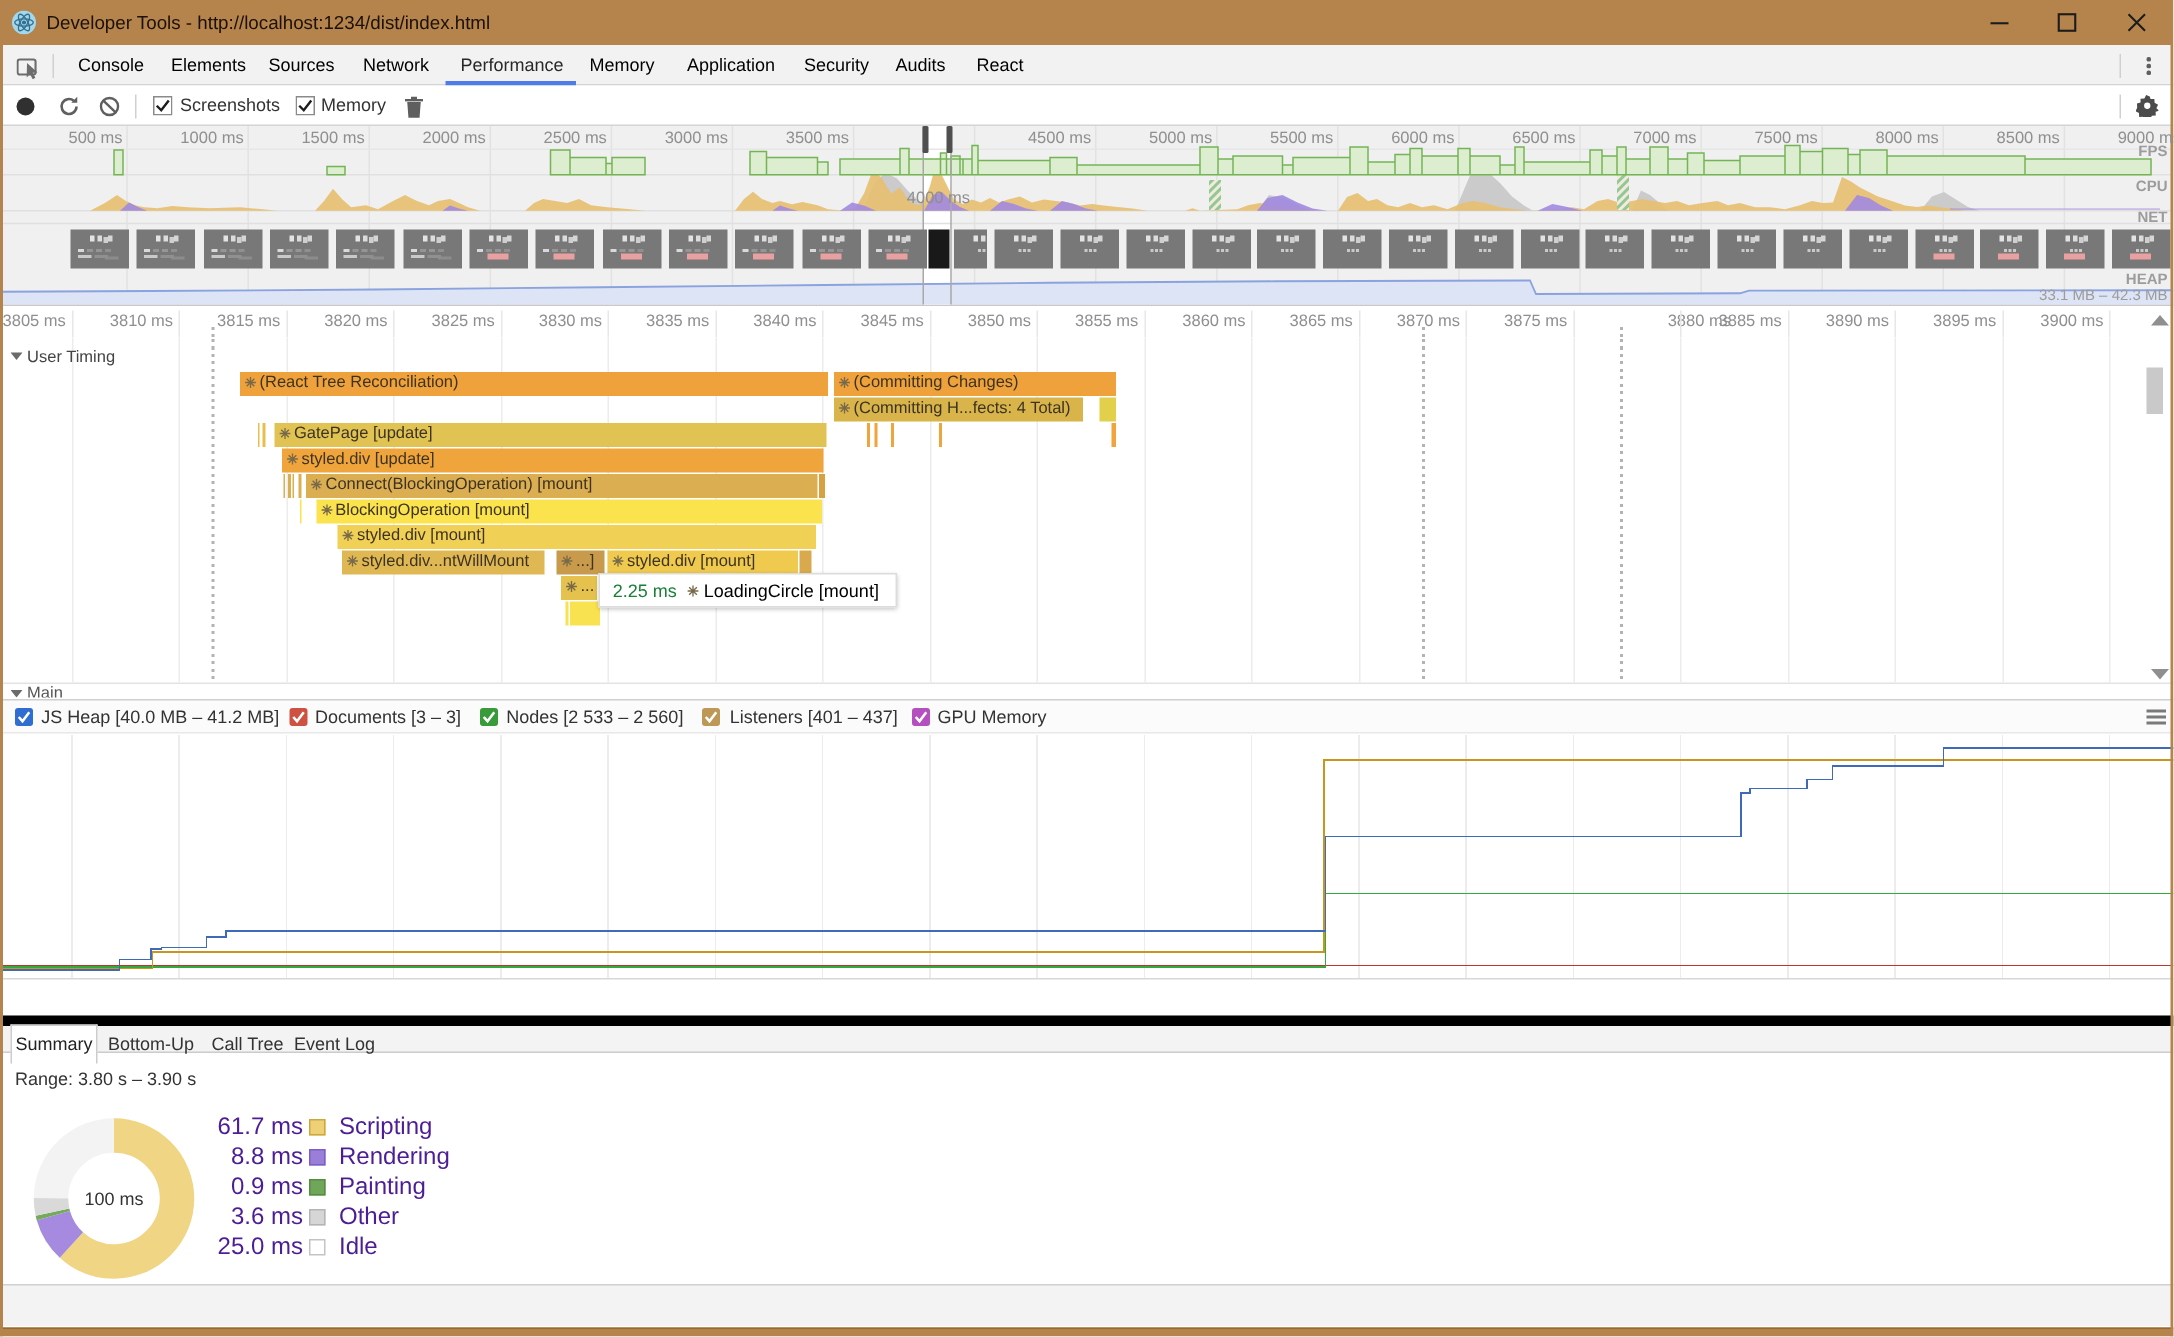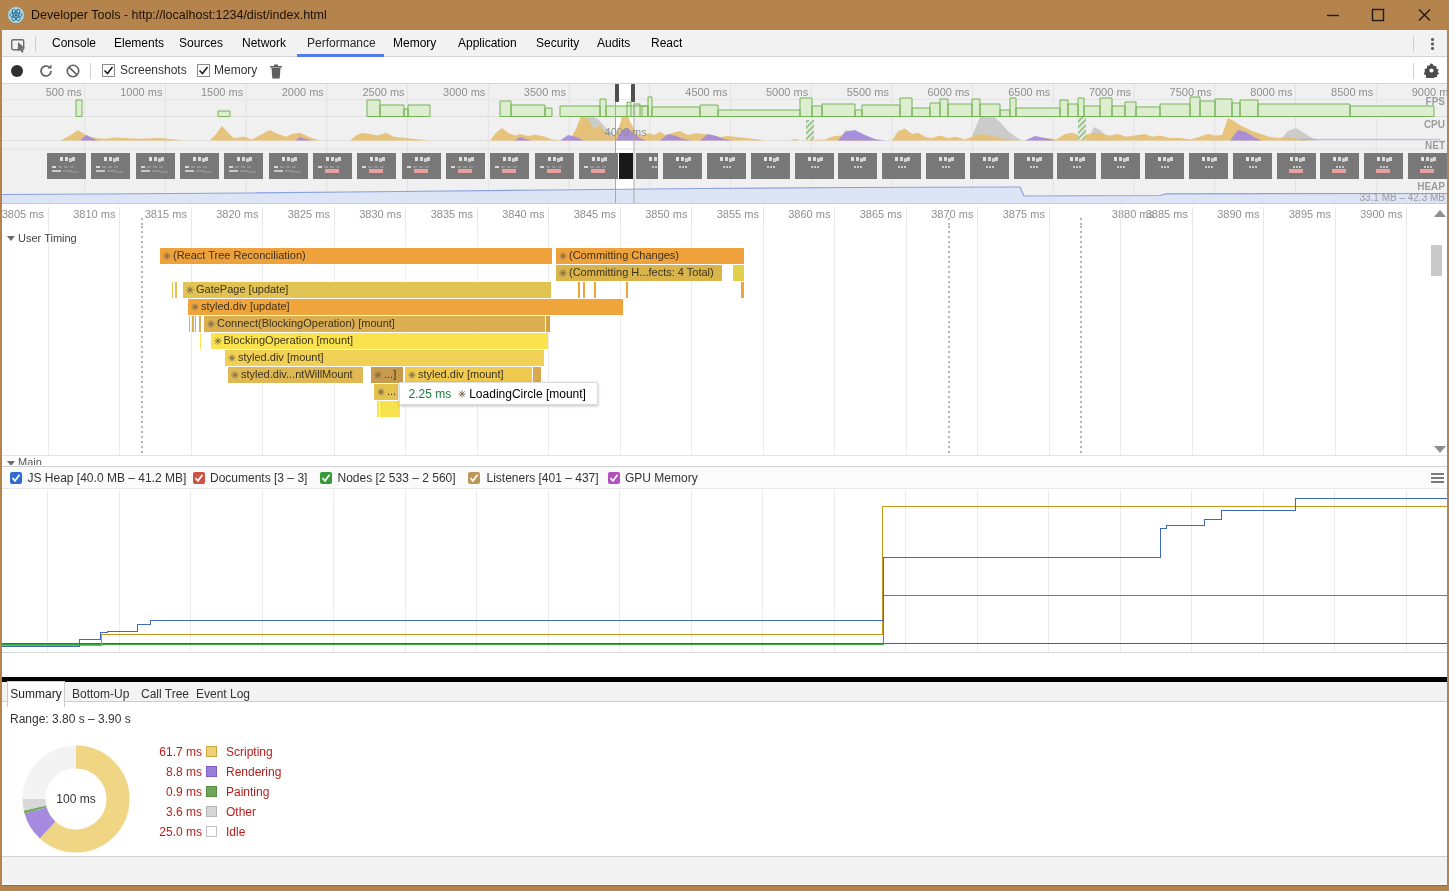--- a/index.html
+++ b/index.html
@@ -24,26 +24,26 @@
 #druler{left:0;top:204px;width:1449px;height:21px;background:#fff}
 .dlbl{position:absolute;width:70px;text-align:right;font-size:11px;color:#8f8f8f;top:4px}
 .dtick{position:absolute;top:3px;width:1px;height:18px;background:#e7e7e7}
 #flame{left:0;top:225px;width:1449px;height:230px;background:#fff;overflow:hidden}
 .grid{position:absolute;top:0;width:1px;height:230px;background:#ececec}
 .fb{position:absolute;height:15.5px;font-size:11px;line-height:15px;color:#3d3320;white-space:nowrap;overflow:hidden}
 .fb svg{vertical-align:-1px;margin:0 2px 0 3px}
 #mlegend{left:0;top:466px;width:1449px;height:23px;background:#fbfbfb;border-top:1px solid #cfcfcf;border-bottom:1px solid #e8e8e8}
 .cb{position:absolute;top:5px;width:12px;height:12px;border-radius:2px}
 .cbl{position:absolute;top:0;line-height:22px;font-size:12px;color:#333}
-#tabs2{left:0;top:677px;width:1449px;height:25px;background:#f3f3f3;border-top:5px solid #000000;border-bottom:1px solid #ccc}
+#tabs2{left:0;top:677px;width:1449px;height:25px;background:#f3f3f3;border-top:7px solid #000000;border-bottom:1px solid #ccc}
 .t2{position:absolute;top:0;line-height:24px;font-size:12px;color:#333}
 #seltab{position:absolute;left:7px;top:-1px;width:58px;height:26px;background:#fff;border:1px solid #ccc;border-bottom:none;border-top-width:1px;text-align:center;line-height:25px;font-size:12px;color:#222}
 #footer{left:0;top:856px;width:1449px;height:28px;background:#f3f3f3;border-top:1px solid #d0d0d0}
 #bbrown{left:0;top:885px;width:1449px;height:6px;background:#b5834c;border-top:1px solid #96692f}
-.lrow{position:absolute;font-size:12px;color:#b91c1c;height:20px;line-height:20px}
+.lrow{position:absolute;font-size:16px;color:#4c1d95;height:20px;line-height:20px}
 .lnum{position:absolute;right:0;top:0;white-space:nowrap}
 .lsq{position:absolute;left:46px;top:4px;width:11px;height:11px}
 .llab{position:absolute;left:66px;top:0}
 </style></head>
 <body>
 
 <div class="abs" id="titlebar"></div>
 <svg class="abs" style="left:8px;top:7px" width="16" height="16" viewBox="0 0 16 16">
     <circle cx="8" cy="8" r="8" fill="#a3d8ec"></circle>
     <ellipse cx="8" cy="8" rx="6.2" ry="2.4" fill="none" stroke="#33708f" stroke-width="0.9"></ellipse>
@@ -412,21 +412,21 @@
     <div class="fb" style="left: 171.5px; top: 57px; width: 1.5px; background: rgb(232, 191, 77);"></div>
     <div class="fb" style="left: 174.5px; top: 57px; width: 2px; background: rgb(232, 191, 77);"></div>
     <div class="fb" style="left: 183px; top: 57px; width: 367.5px; background: rgb(224, 195, 83);"><svg width="8" height="8" viewBox="0 0 10 10">
         <path d="M5 0.5v9M0.5 5h9M1.8 1.8l6.4 6.4M8.2 1.8l-6.4 6.4" stroke="#77694a" stroke-width="1.1"></path>
       </svg>GatePage [update]</div>
     <div class="fb" style="left: 578px; top: 57px; width: 1.5px; background: rgb(240, 164, 60);"></div>
     <div class="fb" style="left: 583px; top: 57px; width: 2px; background: rgb(240, 164, 60);"></div>
     <div class="fb" style="left: 594px; top: 57px; width: 1.5px; background: rgb(240, 164, 60);"></div>
     <div class="fb" style="left: 626px; top: 57px; width: 1.5px; background: rgb(240, 164, 60);"></div>
     <div class="fb" style="left: 741px; top: 57px; width: 3px; background: rgb(240, 164, 60);"></div>
-    <div class="fb" style="left: 188px; top: 74px; width: 435px; background: rgb(240, 164, 60);"><svg width="8" height="8" viewBox="0 0 10 10">
+    <div class="fb" style="left: 188px; top: 74px; width: 361px; background: rgb(240, 164, 60);"><svg width="8" height="8" viewBox="0 0 10 10">
         <path d="M5 0.5v9M0.5 5h9M1.8 1.8l6.4 6.4M8.2 1.8l-6.4 6.4" stroke="#77694a" stroke-width="1.1"></path>
       </svg>styled.div [update]</div>
     <div class="fb" style="left: 188.5px; top: 91px; width: 1px; background: rgb(220, 174, 82);"></div>
     <div class="fb" style="left: 191.5px; top: 91px; width: 2px; background: rgb(220, 174, 82);"></div>
     <div class="fb" style="left: 194.5px; top: 91px; width: 1.5px; background: rgb(220, 174, 82);"></div>
     <div class="fb" style="left: 199px; top: 91px; width: 2px; background: rgb(220, 174, 82);"></div>
     <div class="fb" style="left: 204px; top: 91px; width: 340.5px; background: rgb(220, 174, 82);"><svg width="8" height="8" viewBox="0 0 10 10">
         <path d="M5 0.5v9M0.5 5h9M1.8 1.8l6.4 6.4M8.2 1.8l-6.4 6.4" stroke="#77694a" stroke-width="1.1"></path>
       </svg>Connect(BlockingOperation) [mount]</div>
     <div class="fb" style="left: 545.5px; top: 91px; width: 4px; background: rgb(215, 160, 65);"></div>

